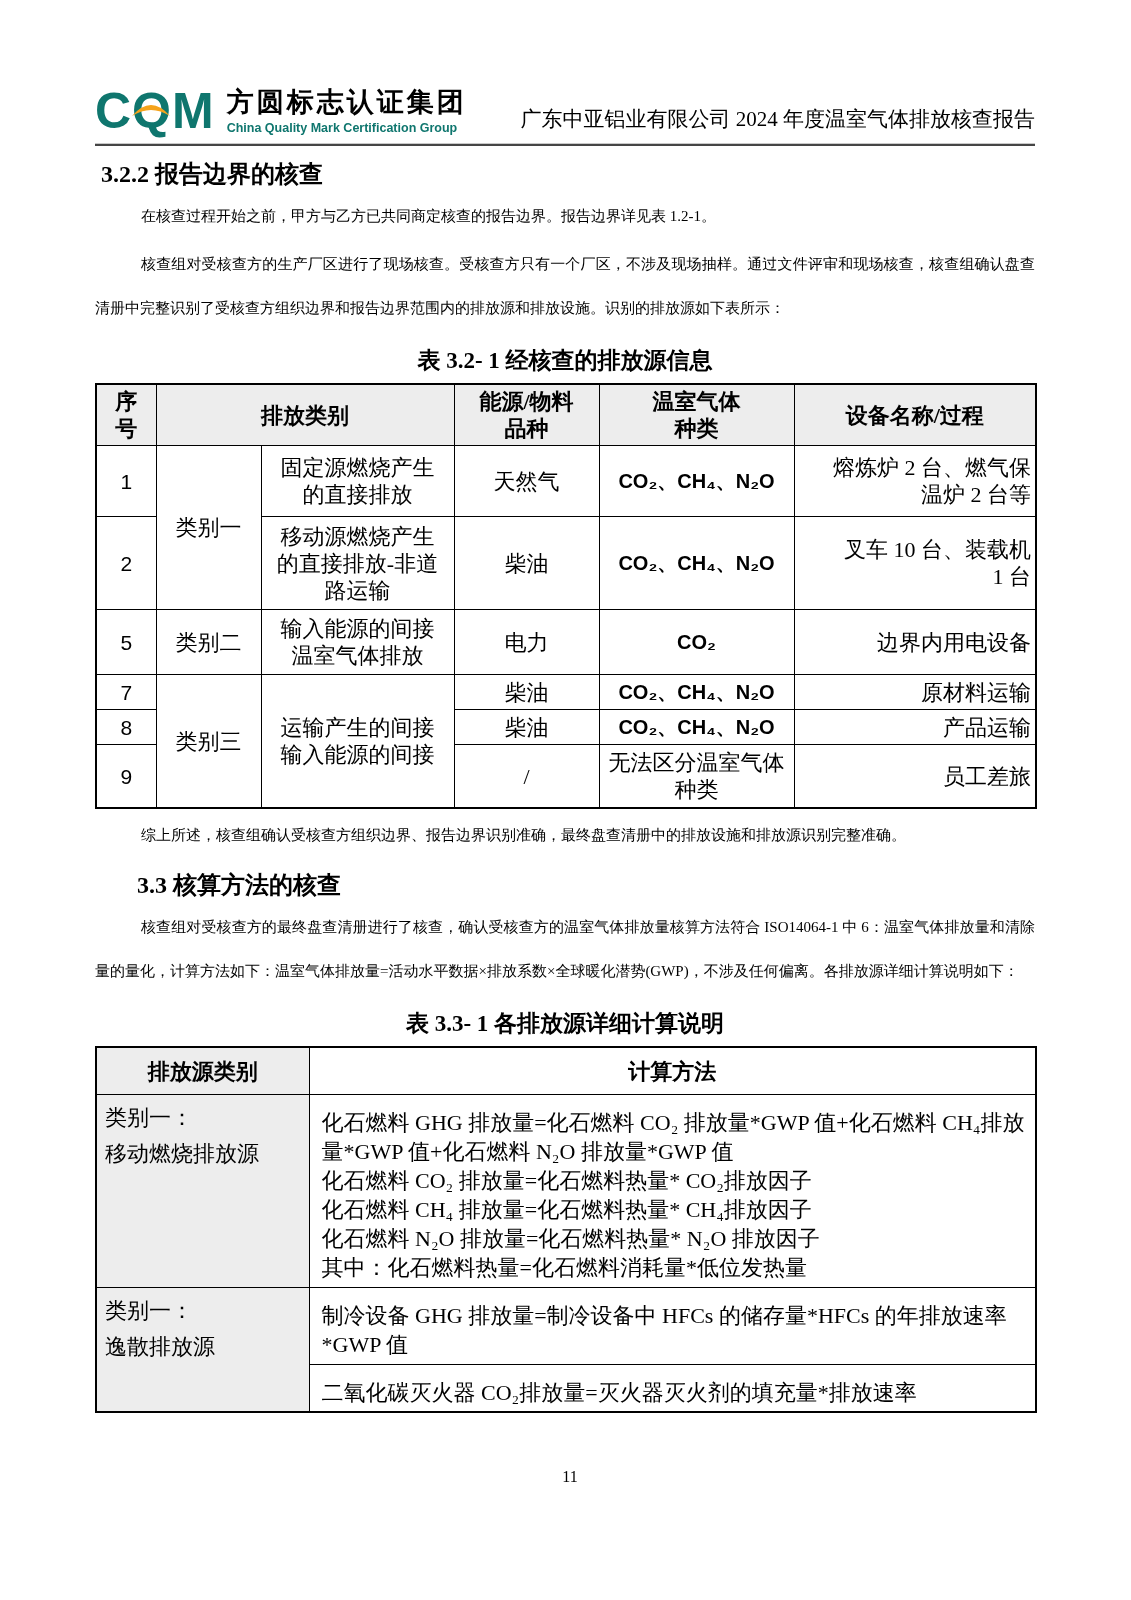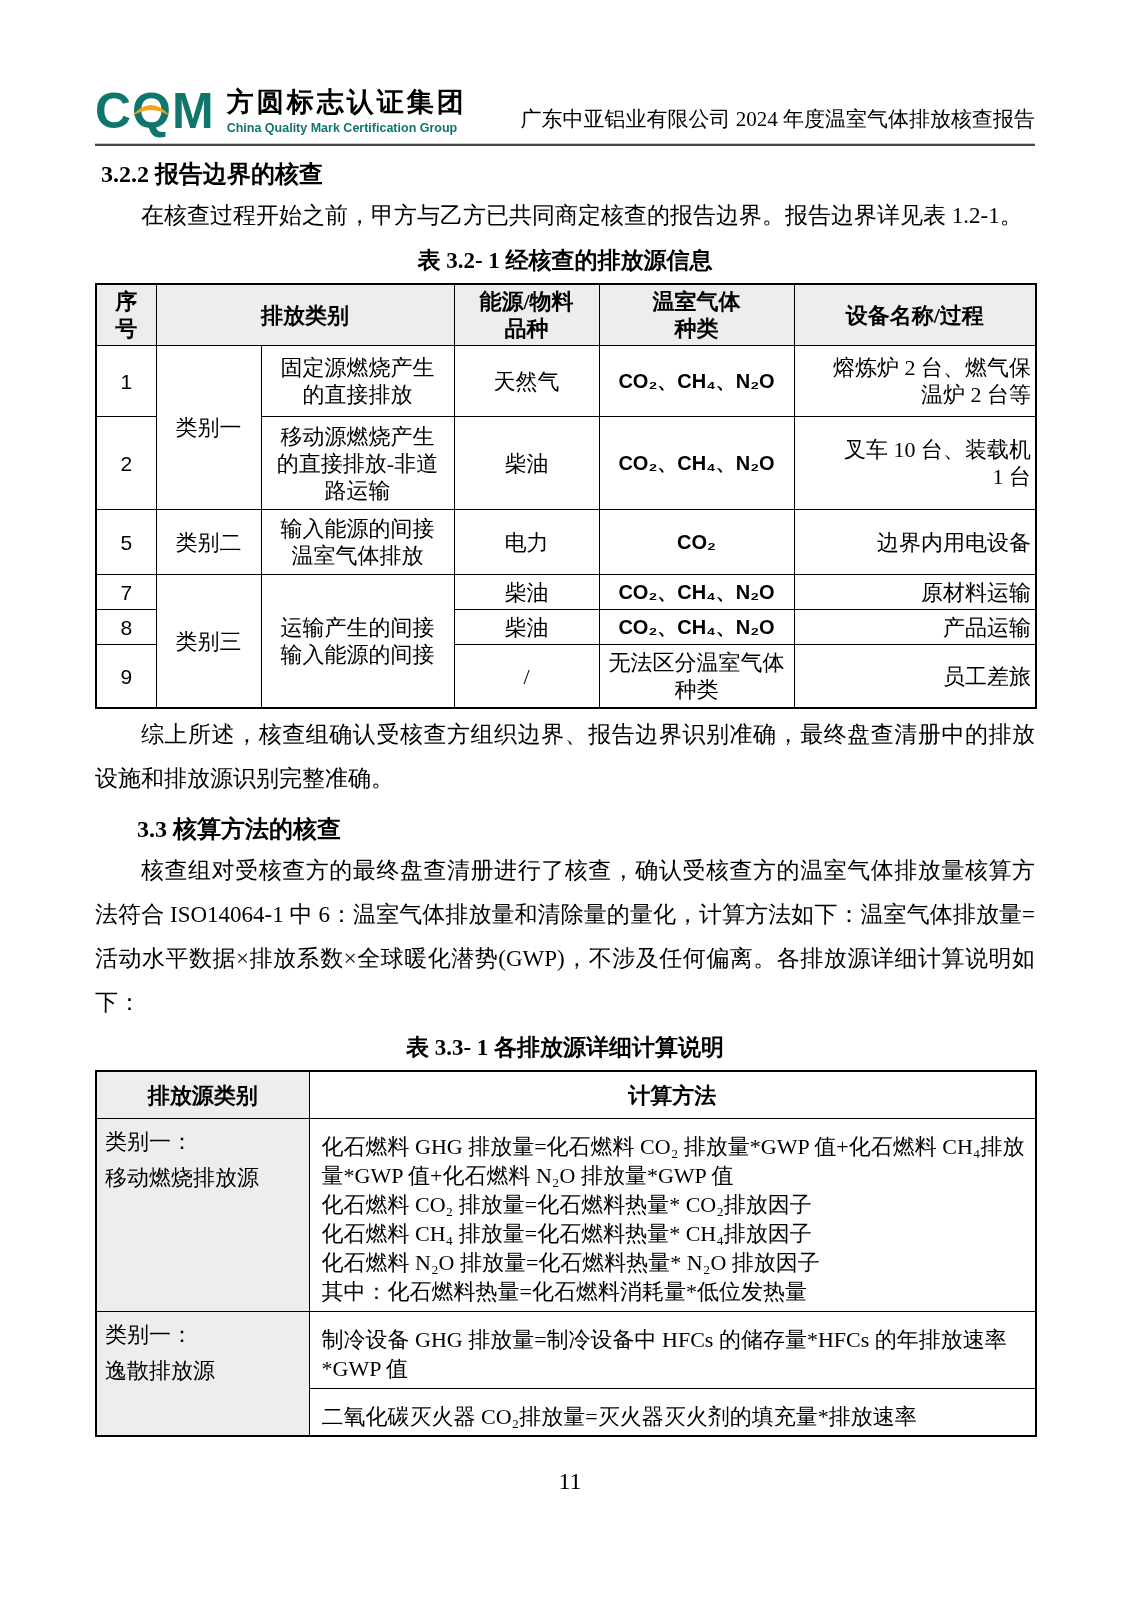--- a/index.html
+++ b/index.html
@@ -17,22 +17,22 @@
   .logo-cn{font-family:"Liberation Sans","DejaVu Sans",sans-serif;font-weight:700;
            font-size:27px;color:#000000;letter-spacing:3px;line-height:1.15;}
   .logo-en{font-family:"Liberation Sans","DejaVu Sans",sans-serif;font-weight:600;
            font-size:12.5px;color:#0f766e;margin-top:3px;}
   .doc-title{font-size:21px;padding-bottom:3px;white-space:nowrap;}
   .hdr-rule{height:3px;margin-top:7px;background:linear-gradient(#c9c9c9 34%,#454545 34%);}
 
   
   .h1{font-size:24px;font-weight:bold;margin:12px 0 0 6px;line-height:32px;}
   .h1.indent{margin-left:42px;}
-  p.body{font-size:23px;line-height:44px;text-indent:46px;margin:4px 0 0 0;text-align:justify;font-family:Liberation Serif, serif;}
-  .tbl-caption{font-size:23px;font-weight:bold;text-align:center;margin:8px 0 7px 0;line-height:30px;}
+  p.body{font-size:15px;line-height:44px;text-indent:46px;margin:4px 0 0 0;text-align:justify;font-family:Liberation Serif, serif;}
+  .tbl-caption{font-size:23px;font-weight:bold;text-align:center;margin:16px 0 7px 0;line-height:30px;}
 
   
   table{border-collapse:collapse;table-layout:fixed;width:940px;}
   td{border:1.5px solid #000;font-size:22px;line-height:27px;text-align:center;
      vertical-align:middle;padding:2px 4px;white-space:pre-line;overflow:hidden;}
   .t1{border:2.5px solid #000;}
   .t1 .th td{background:#EDEDED;font-weight:bold;height:56px;}
   .t1 td.num{font-family:"Liberation Sans","DejaVu Sans",sans-serif;font-size:21px;}
   .t1 td.gas{font-family:"Liberation Sans","DejaVu Sans",sans-serif;font-size:20px;font-weight:600;}
   .t1 td.dev{text-align:right;padding-left:19px;}
@@ -42,21 +42,21 @@
   .t2{border:2.5px solid #000;margin-top:2px;}
   .t2 .th td{font-weight:bold;height:36px;}
   .t2 td.cat{background:#EDEDED;text-align:left;vertical-align:top;
              padding:5px 8px;line-height:36px;}
   .t2 td.formula{text-align:left;padding:12px 8px 4px 12px;line-height:29px;}
   .t2 .rowA td.formula{height:176px;}
   .t2 .rowB1 td.formula{height:60px;}
   .t2 .rowB2 td.formula{height:30px;font-family:Liberation Serif, serif;}
 
   .page-num{position:absolute;top:1468px;left:9px;right:0;text-align:center;
-            font-size:24px;}
+            font-size:16px;}
 </style>
 </head>
 <body>
 
 <div class="page">
 
   <div class="hdr">
     <div class="logo">
       <div class="cqm">
         <span>CQM</span>
@@ -70,20 +70,21 @@
         <div class="logo-cn">方圆标志认证集团</div>
         <div class="logo-en">China Quality Mark Certification Group</div>
       </div>
     </div>
     <div class="doc-title">广东中亚铝业有限公司 2024 年度温室气体排放核查报告</div>
   </div>
   <div class="hdr-rule"></div>
 
   <div class="h1">3.2.2 报告边界的核查</div>
   <p class="body">在核查过程开始之前，甲方与乙方已共同商定核查的报告边界。报告边界详见表 1.2-1。</p>
+  <p class="body">核查组对受核查方的生产厂区进行了现场核查。受核查方只有一个厂区，不涉及现场抽样。通过文件评审和现场核查，核查组确认盘查清册中完整识别了受核查方组织边界和报告边界范围内的排放源和排放设施。识别的排放源如下表所示：</p>
 
   <div class="tbl-caption">表 3.2- 1 经核查的排放源信息</div>
   <table class="t1">
     <colgroup>
         <col style="width:60px">
         <col style="width:105px">
         <col style="width:193px">
         <col style="width:145px">
         <col style="width:195px">
         <col style="width:242px">

